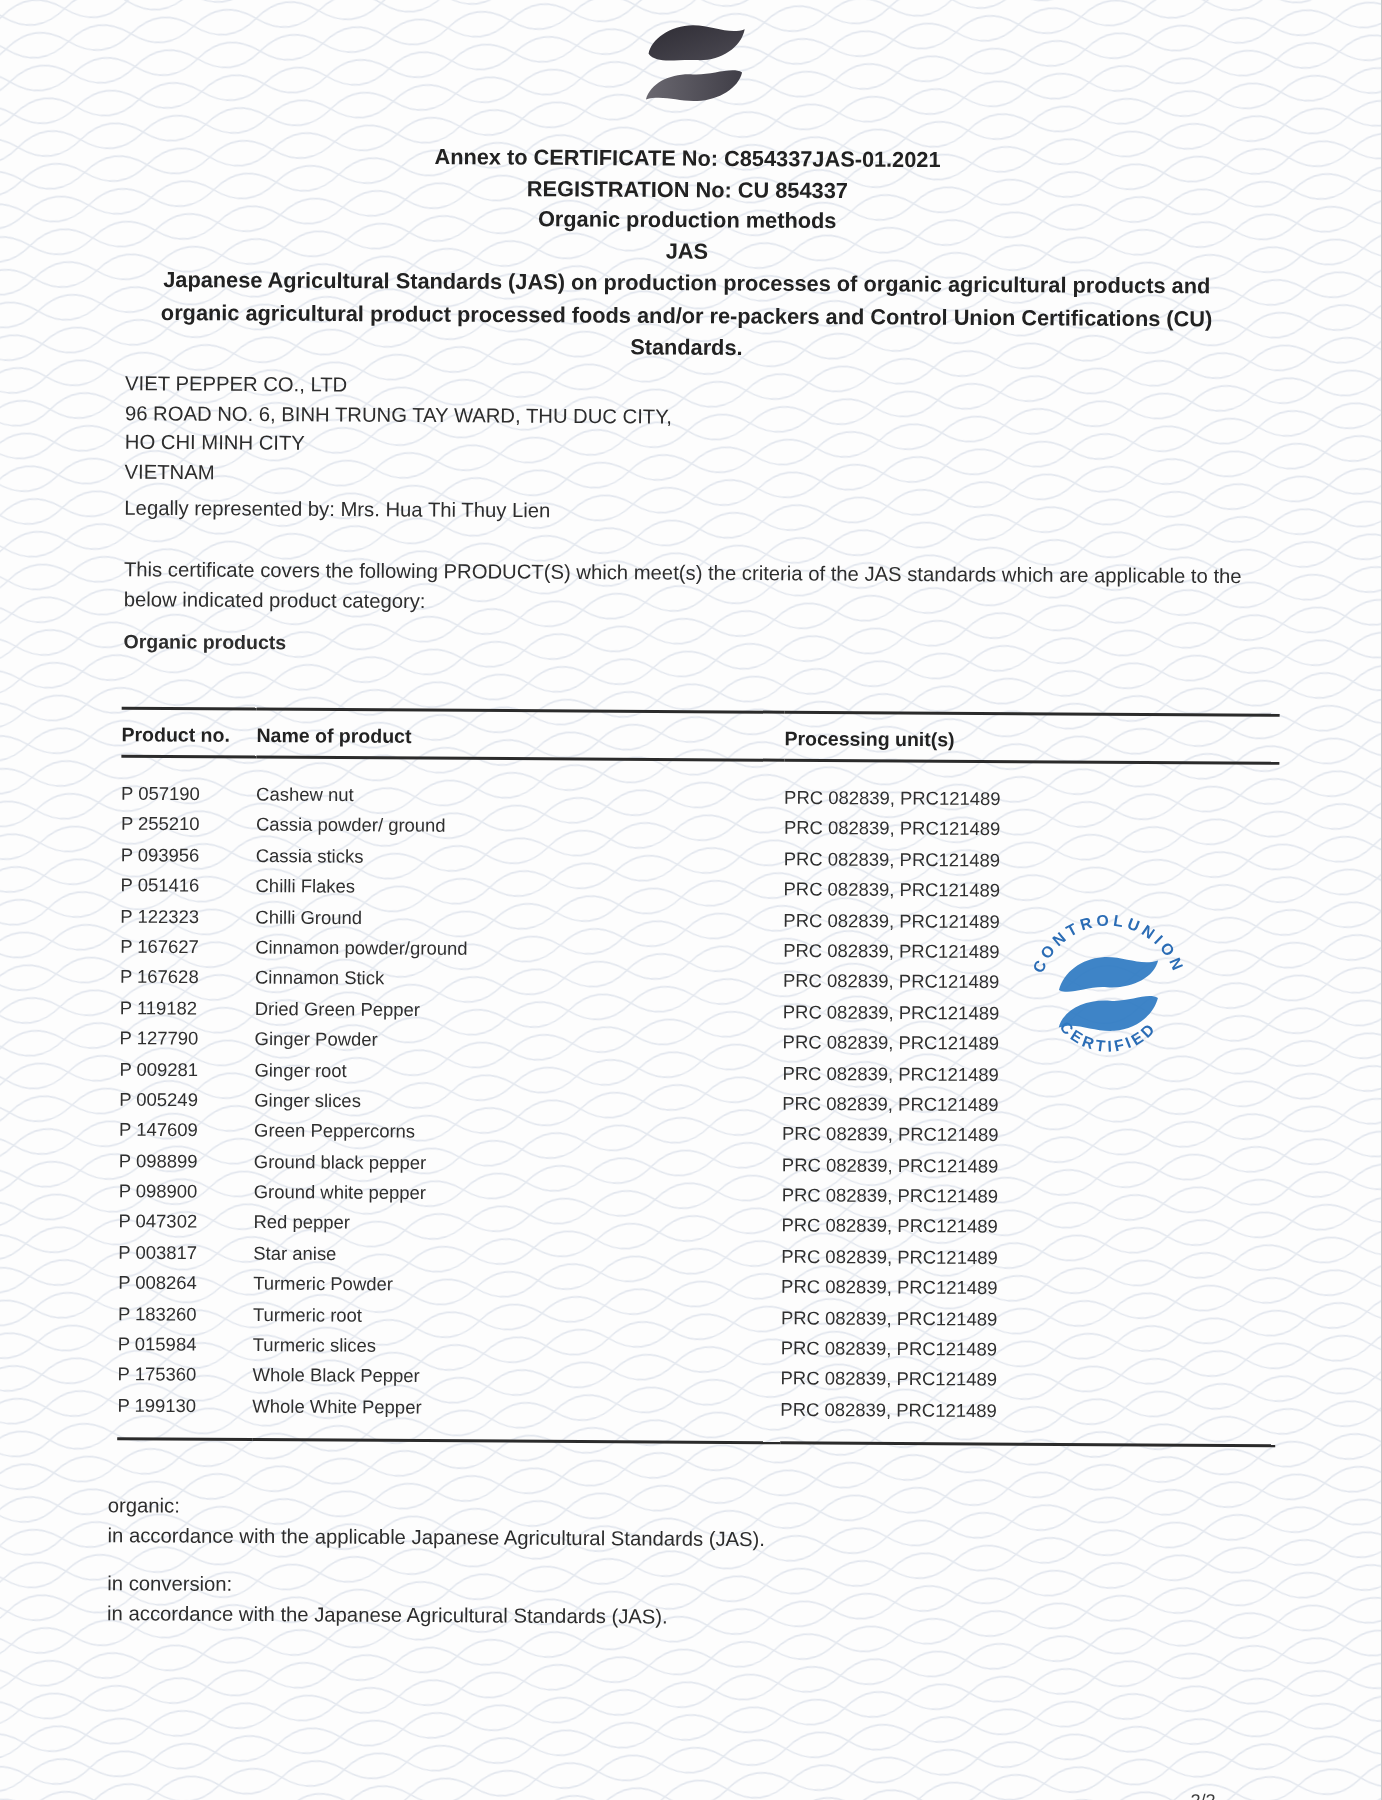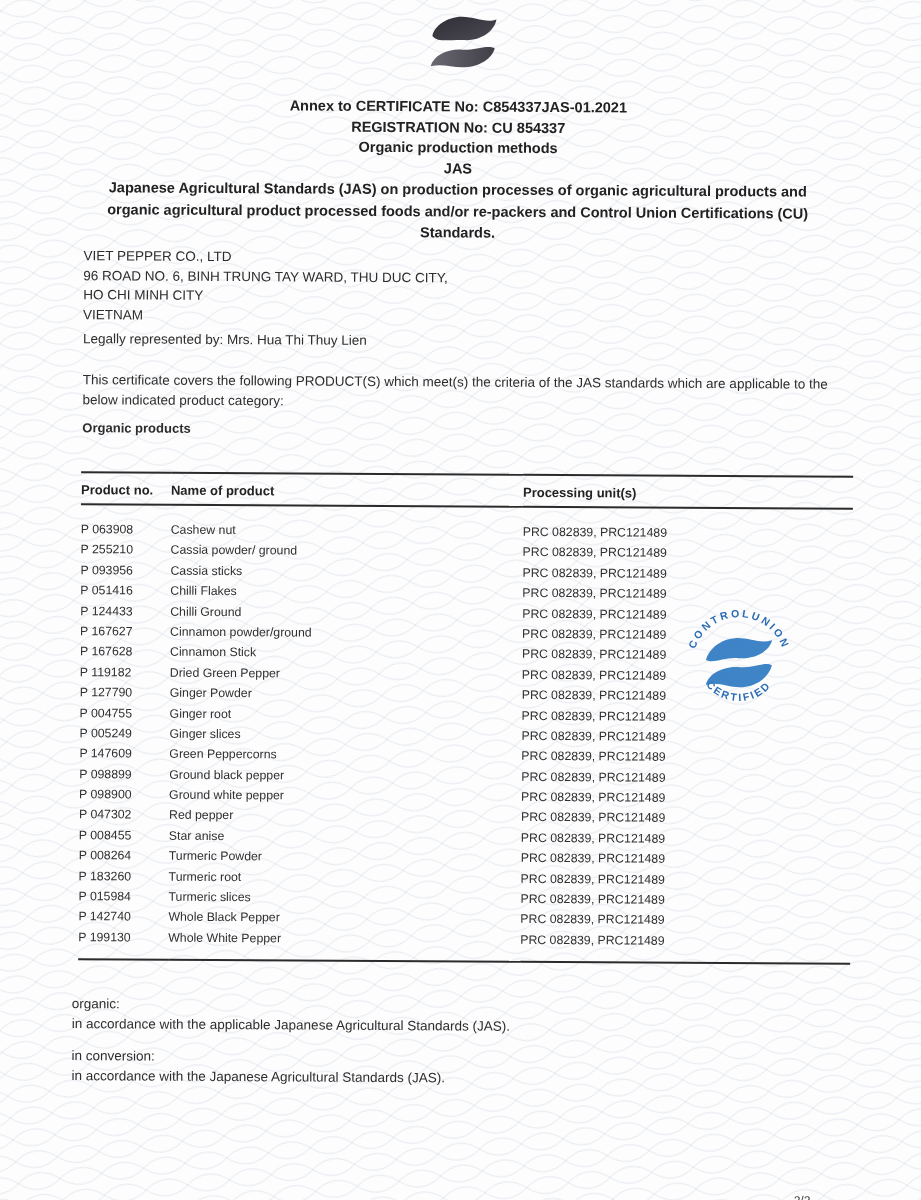--- a/index.html
+++ b/index.html
@@ -117,41 +117,41 @@
           </colgroup>
         <thead>
           <tr>
             <th>Product no.</th>
             <th>Name of product</th>
             <th>Processing unit(s)</th>
           </tr>
         </thead>
         <tbody>
             <tr>
-            <td>P 063908</td>
+            <td>P 057190</td>
             <td>Cashew nut</td>
             <td>PRC 082839, PRC121489</td>
           </tr>
             <tr>
             <td>P 255210</td>
             <td>Cassia powder/ ground</td>
             <td>PRC 082839, PRC121489</td>
           </tr>
             <tr>
             <td>P 093956</td>
             <td>Cassia sticks</td>
             <td>PRC 082839, PRC121489</td>
           </tr>
             <tr>
             <td>P 051416</td>
             <td>Chilli Flakes</td>
             <td>PRC 082839, PRC121489</td>
           </tr>
             <tr>
-            <td>P 124433</td>
+            <td>P 122323</td>
             <td>Chilli Ground</td>
             <td>PRC 082839, PRC121489</td>
           </tr>
             <tr>
             <td>P 167627</td>
             <td>Cinnamon powder/ground</td>
             <td>PRC 082839, PRC121489</td>
           </tr>
             <tr>
             <td>P 167628</td>
@@ -162,21 +162,21 @@
             <td>P 119182</td>
             <td>Dried Green Pepper</td>
             <td>PRC 082839, PRC121489</td>
           </tr>
             <tr>
             <td>P 127790</td>
             <td>Ginger Powder</td>
             <td>PRC 082839, PRC121489</td>
           </tr>
             <tr>
-            <td>P 004755</td>
+            <td>P 009281</td>
             <td>Ginger root</td>
             <td>PRC 082839, PRC121489</td>
           </tr>
             <tr>
             <td>P 005249</td>
             <td>Ginger slices</td>
             <td>PRC 082839, PRC121489</td>
           </tr>
             <tr>
             <td>P 147609</td>
@@ -192,41 +192,41 @@
             <td>P 098900</td>
             <td>Ground white pepper</td>
             <td>PRC 082839, PRC121489</td>
           </tr>
             <tr>
             <td>P 047302</td>
             <td>Red pepper</td>
             <td>PRC 082839, PRC121489</td>
           </tr>
             <tr>
-            <td>P 008455</td>
+            <td>P 003817</td>
             <td>Star anise</td>
             <td>PRC 082839, PRC121489</td>
           </tr>
             <tr>
             <td>P 008264</td>
             <td>Turmeric Powder</td>
             <td>PRC 082839, PRC121489</td>
           </tr>
             <tr>
             <td>P 183260</td>
             <td>Turmeric root</td>
             <td>PRC 082839, PRC121489</td>
           </tr>
             <tr>
             <td>P 015984</td>
             <td>Turmeric slices</td>
             <td>PRC 082839, PRC121489</td>
           </tr>
             <tr>
-            <td>P 142740</td>
+            <td>P 175360</td>
             <td>Whole Black Pepper</td>
             <td>PRC 082839, PRC121489</td>
           </tr>
             <tr>
             <td>P 199130</td>
             <td>Whole White Pepper</td>
             <td>PRC 082839, PRC121489</td>
           </tr>
           </tbody>
       </table>

